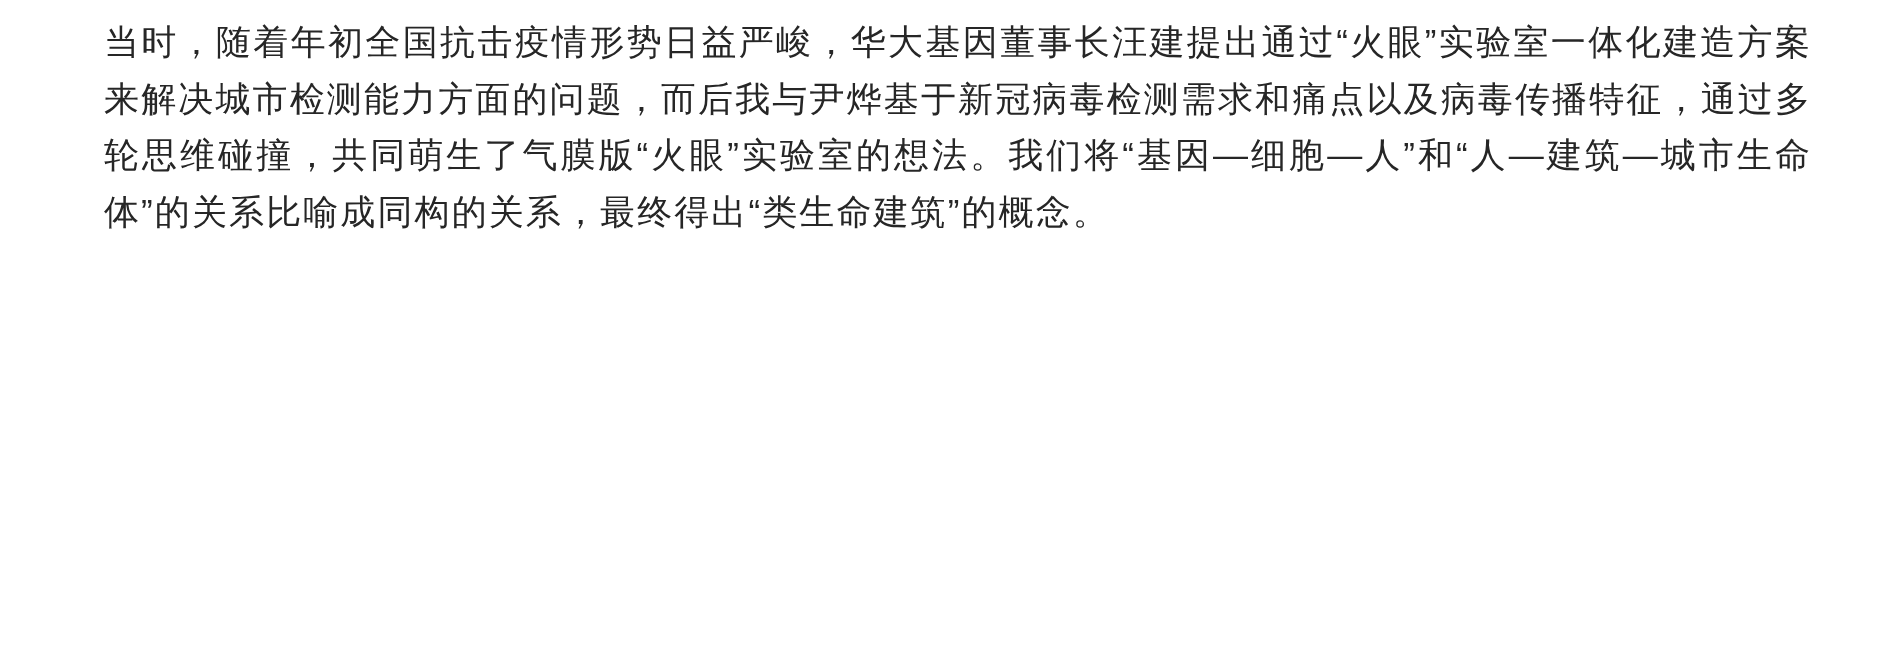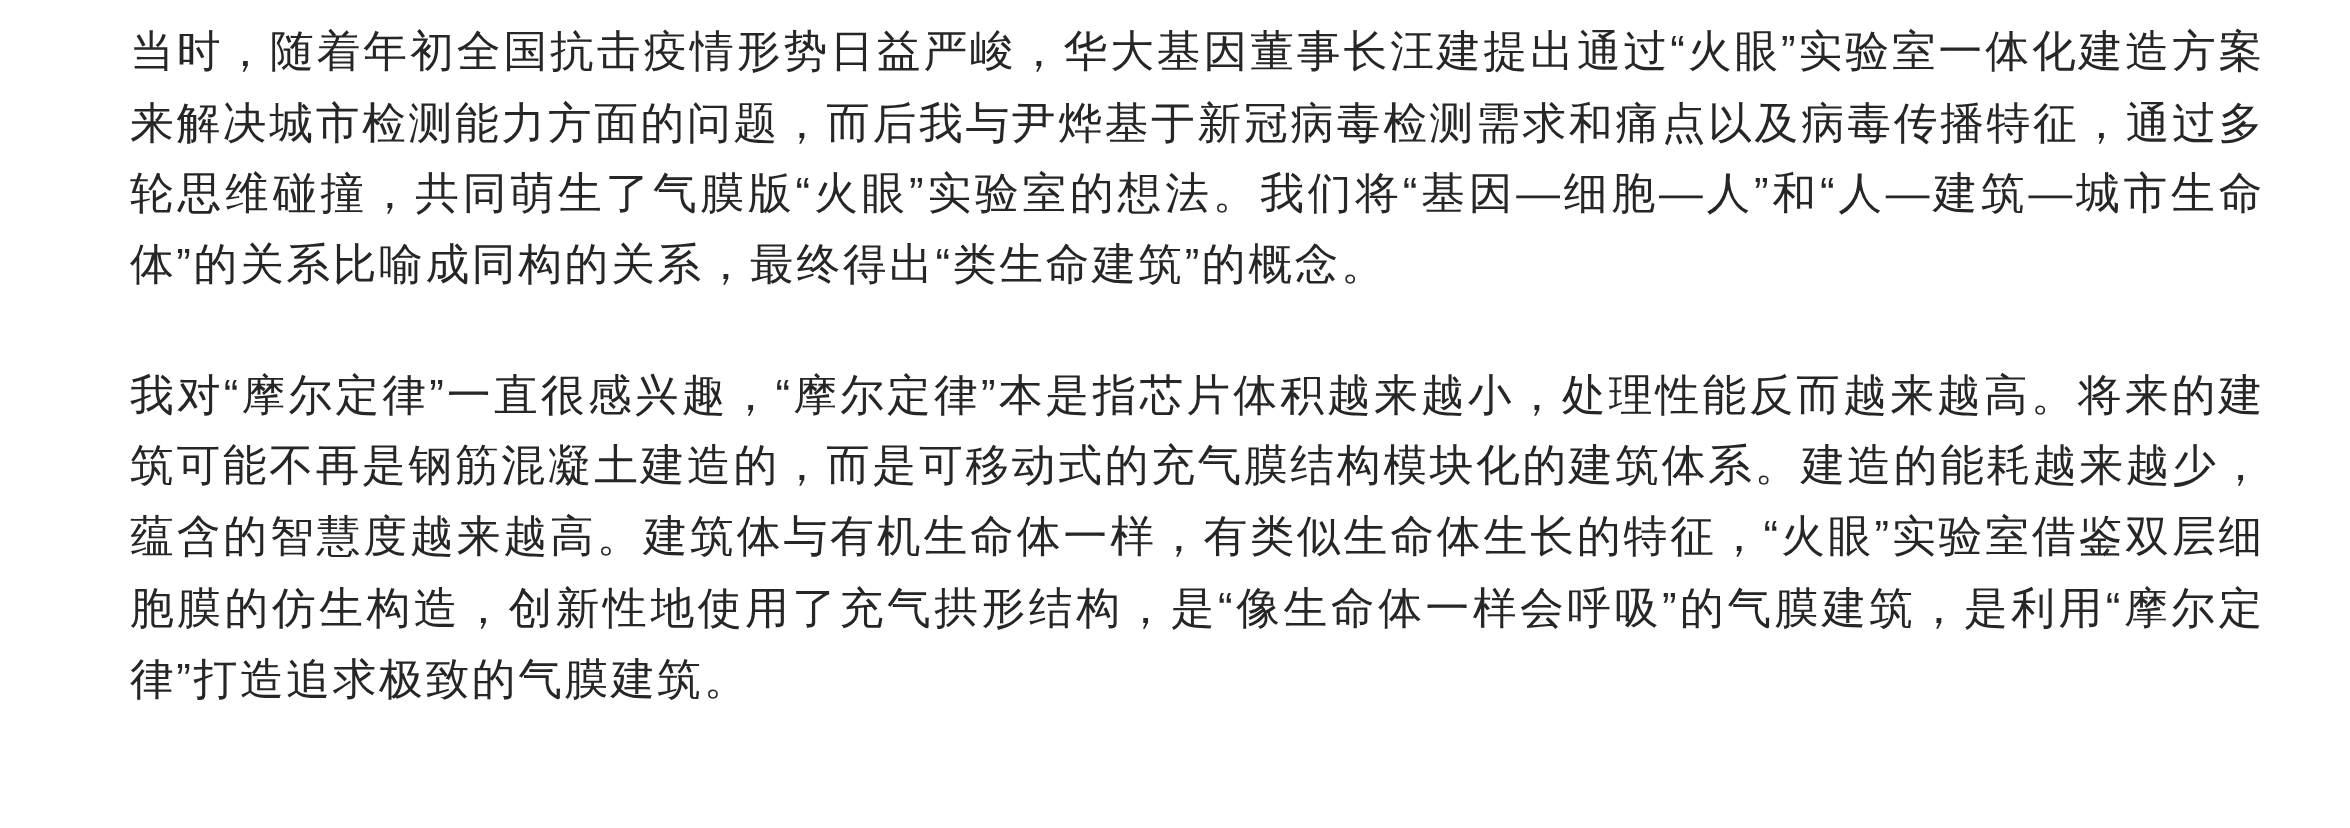--- a/index.html
+++ b/index.html
@@ -33,14 +33,13 @@
   }
   .para + .para {
     margin-top: 48px;
   }
 </style>
 </head>
 <body>
 
 <div class="page">
   <p class="para">当时，随着年初全国抗击疫情形势日益严峻，华大基因董事长汪建提出通过“火眼”实验室一体化建造方案来解决城市检测能力方面的问题，而后我与尹烨基于新冠病毒检测需求和痛点以及病毒传播特征，通过多轮思维碰撞，共同萌生了气膜版“火眼”实验室的想法。我们将“基因—细胞—人”和“人—建筑—城市生命体”的关系比喻成同构的关系，最终得出“类生命建筑”的概念。</p>
-  <p class="para">我对“摩尔定律”一直很感兴趣，“摩尔定律”本是指芯片体积越来越小，处理性能反而越来越高。将来的建筑可能不再是钢筋混凝土建造的，而是可移动式的充气膜结构模块化的建筑体系。建造的能耗越来越少，蕴含的智慧度越来越高。建筑体与有机生命体一样，有类似生命体生长的特征，“火眼”实验室借鉴双层细胞膜的仿生构造，创新性地使用了充气拱形结构，是“像生命体一样会呼吸”的气膜建筑，是利用“摩尔定律”打造追求极致的气膜建筑。</p>
 </div>
 
 </body></html>

